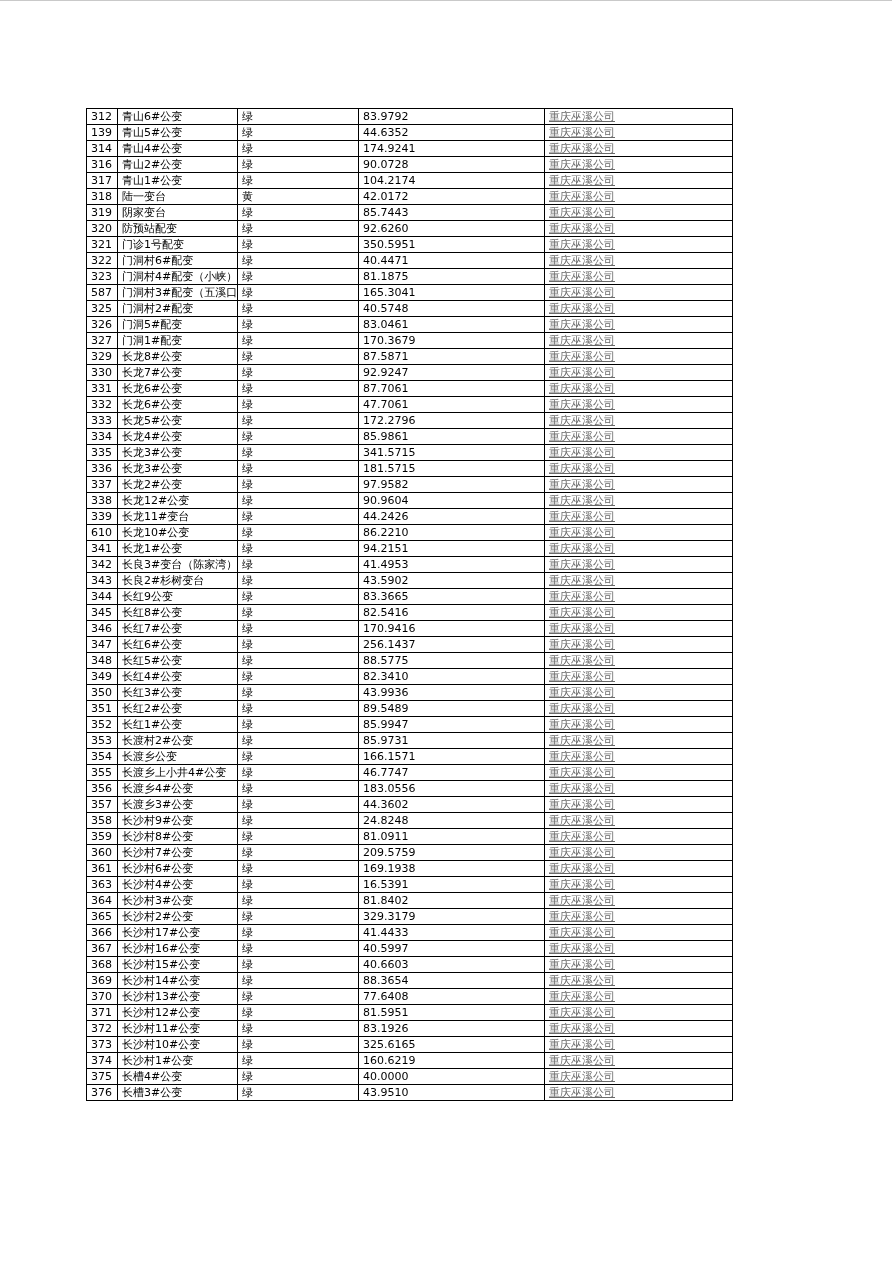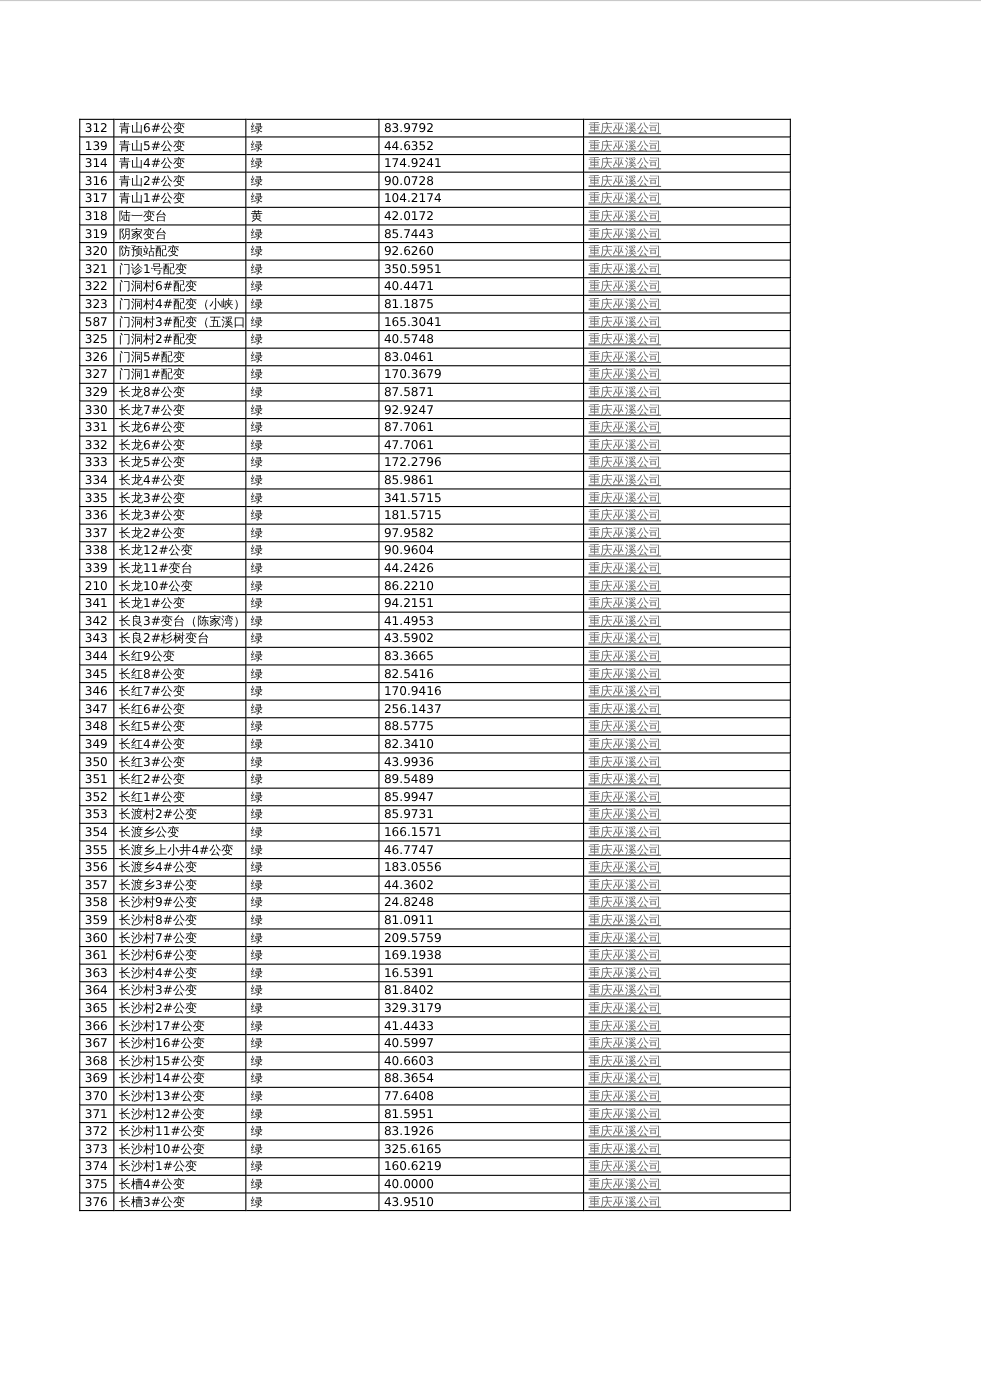--- a/index.html
+++ b/index.html
@@ -17,21 +17,21 @@
   .top-edge {
     position: absolute;
     top: 0;
     left: 0;
     width: 892px;
     height: 1px;
     background: #c9c9c9;
   }
   table.sheet-table {
     position: absolute;
-    left: 72px;
+    left: 86px;
     top: 108px;
     width: 646px;
     border-collapse: collapse;
     table-layout: fixed;
   }
   table.sheet-table td {
     border: 1px solid #000000;
     height: 15px;
     padding: 0 2px 0 4px;
     font-size: 11px;
@@ -244,21 +244,21 @@
           <td><span class="company-link">重庆巫溪公司</span></td>
         </tr>
         <tr>
           <td>339</td>
           <td>长龙11#变台</td>
           <td>绿</td>
           <td>44.2426</td>
           <td><span class="company-link">重庆巫溪公司</span></td>
         </tr>
         <tr>
-          <td>210</td>
+          <td>610</td>
           <td>长龙10#公变</td>
           <td>绿</td>
           <td>86.2210</td>
           <td><span class="company-link">重庆巫溪公司</span></td>
         </tr>
         <tr>
           <td>341</td>
           <td>长龙1#公变</td>
           <td>绿</td>
           <td>94.2151</td>

